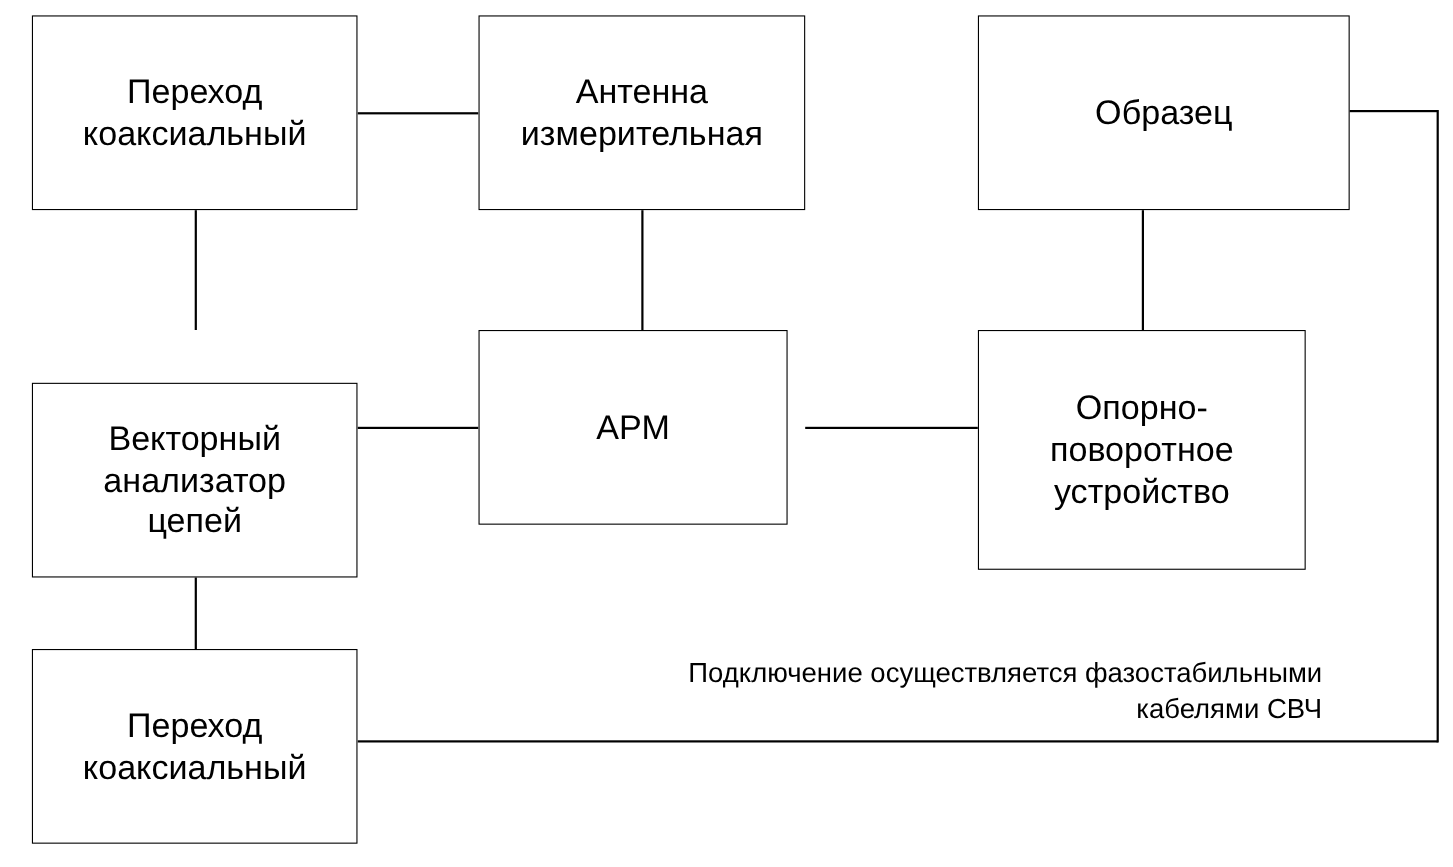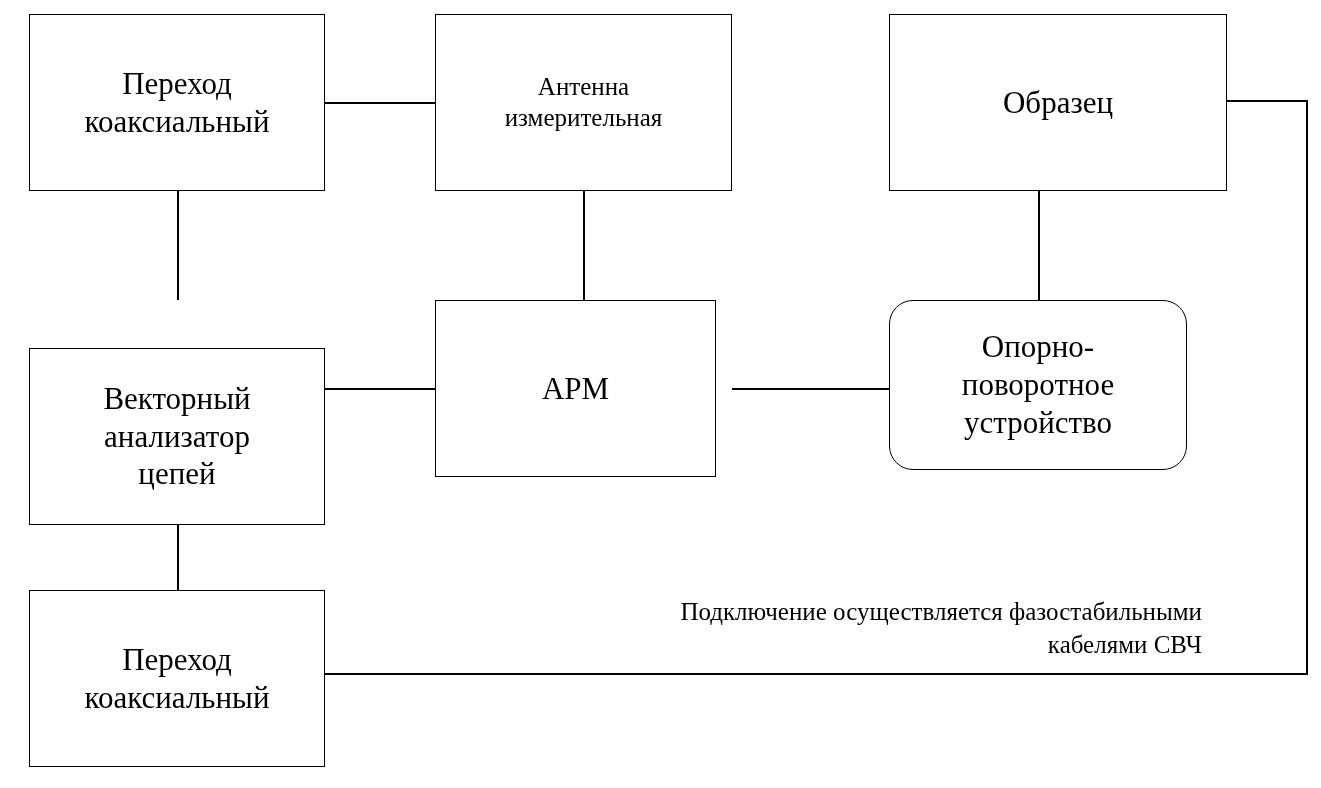--- a/index.html
+++ b/index.html
@@ -5,21 +5,21 @@
   html, body {
     margin: 0;
     padding: 0;
     background: #ffffff;
   }
   #diagram-root {
     position: relative;
     width: 1321px;
     height: 788px;
     background: #ffffff;
-    font-family: Liberation Serif, serif;
+    font-family: Liberation Sans, sans-serif;
     overflow: hidden;
   }
   .node {
     position: absolute;
     box-sizing: border-box;
     border: 1.5px solid #000000;
     background: #ffffff;
     display: flex;
     align-items: center;
     justify-content: center;
@@ -63,36 +63,36 @@
   <div class="edge h" id="e5" style="left: 732px; top: 388px; width: 157px;"></div>
   <div class="edge v" id="e6" style="left: 177px; top: 477px; height: 113px;"></div>
   <div class="edge h" id="e7" style="left: 1187px; top: 100px; width: 120px;"></div>
   <div class="edge v" id="e8" style="left: 1306px; top: 100px; height: 575px;"></div>
   <div class="edge h" id="e9" style="left: 325px; top: 673px; width: 982px;"></div>
 
   <div class="node" id="n0" style="left: 29px; top: 14px; width: 296px; height: 177px; font-size: 31px;">
     <span class="node-label">Переход
 коаксиальный</span>
   </div>
-  <div class="node" id="n1" style="left: 435px; top: 14px; width: 297px; height: 177px; font-size: 25px;">
+  <div class="node" id="n1" style="left: 435px; top: 14px; width: 297px; height: 177px; font-size: 31px;">
     <span class="node-label">Антенна
 измерительная</span>
   </div>
   <div class="node" id="n2" style="left: 889px; top: 14px; width: 338px; height: 177px; font-size: 31px;">
     <span class="node-label">Образец</span>
   </div>
   <div class="node" id="n3" style="left: 29px; top: 300px; width: 296px; height: 177px; font-size: 31px; margin-top: 48px;">
     <span class="node-label">Векторный
 анализатор
 цепей</span>
   </div>
   <div class="node" id="n4" style="left: 435px; top: 300px; width: 281px; height: 177px; font-size: 31px;">
     <span class="node-label">АРМ</span>
   </div>
-  <div class="node" id="n5" style="left: 889px; top: 300px; width: 298px; height: 170px; font-size: 31px; border-radius: 24px;">
+  <div class="node" id="n5" style="left: 889px; top: 300px; width: 298px; height: 218px; font-size: 31px;">
     <span class="node-label">Опорно-
 поворотное
 устройство</span>
   </div>
   <div class="node" id="n6" style="left: 29px; top: 590px; width: 296px; height: 177px; font-size: 31px;">
     <span class="node-label">Переход
 коаксиальный</span>
   </div>
 
   <div class="note" id="a0" style="left: 412px; top: 596px; width: 790px; font-size: 25px;">Подключение осуществляется фазостабильными

